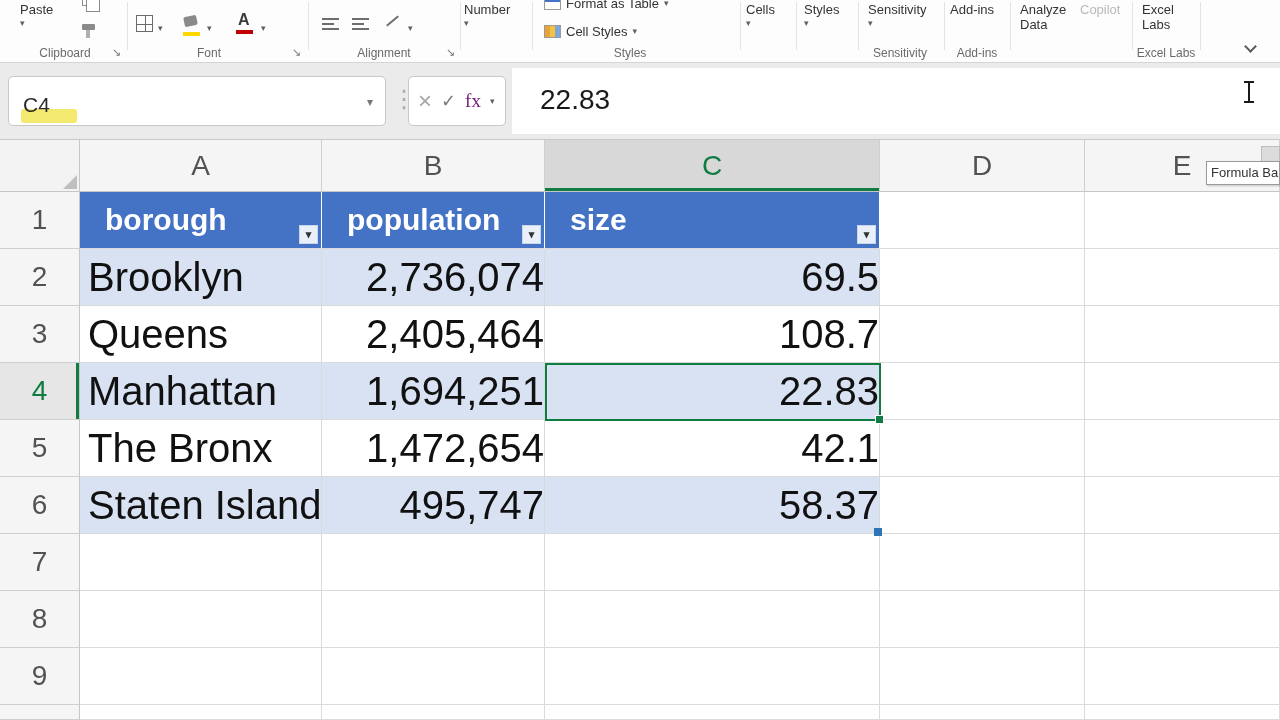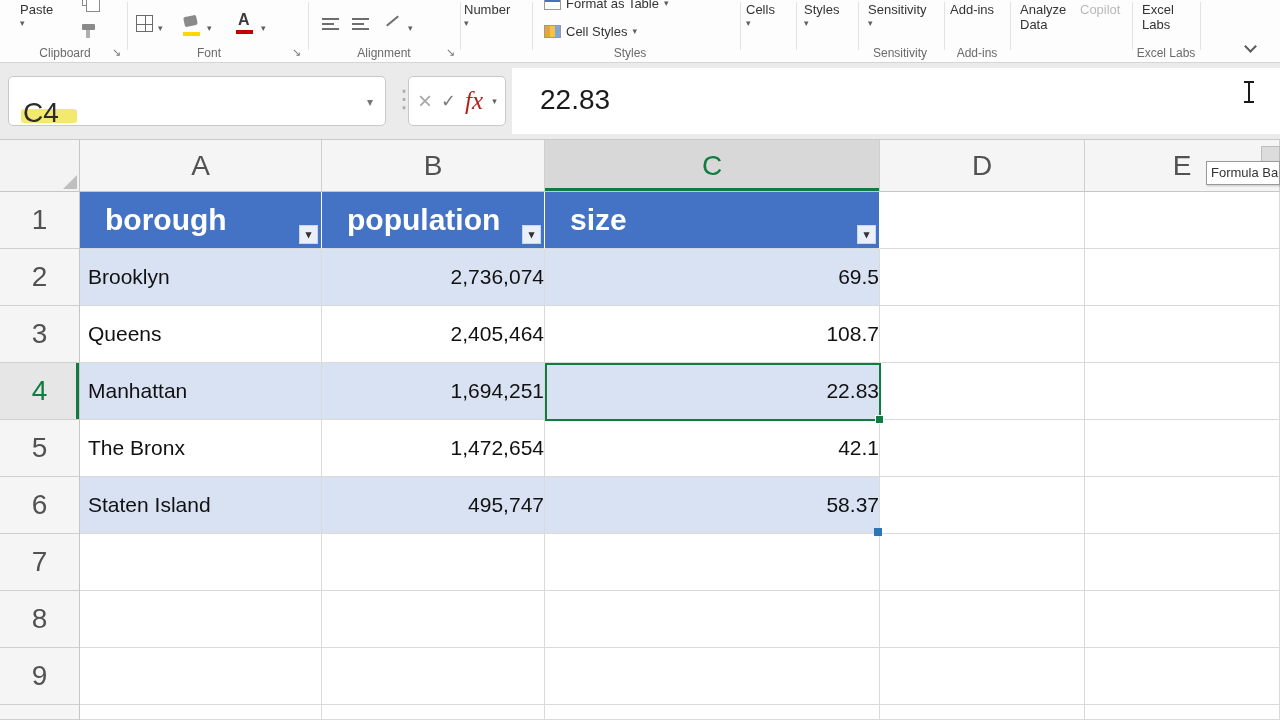--- a/index.html
+++ b/index.html
@@ -49,30 +49,30 @@
   .icon-copy{position:absolute;width:12px;height:14px;border:1px solid #8a8a8a;background:#fff}
   .icon-copy::after{content:"";position:absolute;left:3px;top:3px;width:12px;height:14px;border:1px solid #8a8a8a;background:#fff}
   .icon-painter{position:absolute;width:13px;height:6px;background:#8a8a8a;border-radius:1px}
   .icon-painter::after{content:"";position:absolute;left:4px;top:6px;width:4px;height:8px;background:#b0b0b0}
 
   
   .fbar{position:absolute;left:0;top:63px;width:1280px;height:77px;background:#EBEBEB;
     border-bottom:1px solid #C9C9C9}
   .namebox{position:absolute;left:8px;top:13px;width:378px;height:50px;background:#fff;
     border:1px solid #C8C8C8;border-radius:5px;cursor:pointer}
-  .namebox .nbtext{position:absolute;left:14px;top:12px;line-height:48px;font-size:28px;color:#2b2b2b;z-index:2}
+  .namebox .nbtext{position:absolute;left:14px;top:4px;line-height:48px;font-size:21px;color:#2b2b2b;z-index:2}
   .nb-hl{position:absolute;left:12px;top:32px;width:56px;height:14px;border-radius:3px;
     background:var(--name-box-highlight);opacity:.9;z-index:1}
   .nb-dd{position:absolute;right:12px;top:18px;font-size:12px;color:#777}
   .fdots{position:absolute;left:392px;top:22px;font-size:24px;color:#ABABAB}
   .fxbox{position:absolute;left:408px;top:13px;width:98px;height:50px;background:#fff;
     border:1px solid #C8C8C8;border-radius:5px;display:flex;align-items:center;gap:9px;padding:0 9px}
   .fx-cancel{font-size:24px;color:#A8A8A8;cursor:pointer}
   .fx-enter{font-size:18px;color:#7a7a7a;cursor:pointer}
-  .fx-fx{font-family:"Liberation Serif",serif;font-style:italic;font-size:25px;color:#b91c1c;cursor:pointer}
+  .fx-fx{font-family:"Liberation Serif",serif;font-size:19px;color:#701a75;cursor:pointer}
   .finput{position:absolute;left:512px;top:5px;right:0;height:66px;background:#fff;cursor:text}
   .finput .ftext{padding-left:28px;line-height:64px;font-size:28px;color:#1a1a1a}
   .ibeam{position:absolute;left:1242px;top:16px;width:14px;height:26px}
   .ibeam::before{content:"";position:absolute;left:6px;top:2px;bottom:2px;width:2px;background:#1a1a1a}
   .ibeam::after{content:"";position:absolute;left:2px;width:10px;height:2px;background:#1a1a1a;top:2px;
     box-shadow:0 20px 0 #1a1a1a}
 
   
   .sheet{position:absolute;left:0;top:140px;width:1280px;height:580px;background:#fff}
   .hr{display:flex;height:52px}
@@ -82,21 +82,21 @@
     border-left:14px solid transparent;border-bottom:14px solid #BFBFBF}
   .ch{height:52px;line-height:52px;text-align:center;font-size:28px;color:#525252;
     background:#F5F5F5;border-right:1px solid #CFCFCF;border-bottom:1px solid #C6C6C6;cursor:pointer}
   .sel-col{background:#D8D8D8;color:var(--selection-green);
     box-shadow:inset 0 -3px 0 var(--selection-green)}
   .r{display:flex;height:57px}
   .rh{width:80px;text-align:center;line-height:56px;font-size:28px;color:#525252;background:#F5F5F5;
     border-right:1px solid #C6C6C6;border-bottom:1px solid #CFCFCF;cursor:pointer}
   .sel-row{color:var(--selection-green);background:#E6E6E6;
     box-shadow:inset -3px 0 0 var(--selection-green)}
-  .c{height:57px;line-height:56px;font-size:21px;color:#111;background:#fff;
+  .c{height:57px;line-height:56px;font-size:40px;color:#111;background:#fff;
     border-right:1px solid #DADADA;border-bottom:1px solid #DADADA;cursor:cell;overflow:hidden;white-space:nowrap}
   .wA{width:242px}.wB{width:223px}.wC{width:335px}.wD{width:205px}.wE{width:195px}
   .th{background:var(--table-header-fill);color:#fff;font-weight:700;font-size:30px;
     padding-left:25px;position:relative;border-right:1px solid #fff;border-bottom:1px solid #DADADA}
   .flt{position:absolute;right:3px;bottom:4px;width:19px;height:19px;background:#EAF0F9;
     border:1px solid #C9D6EA;color:#333;font-size:11px;line-height:17px;text-align:center;cursor:pointer}
   .band{background:var(--banded-row-fill)}
   .txt{padding-left:8px}
   .num{text-align:right;}
   .selbox{position:absolute;left:545px;top:223px;width:336px;height:58px;

